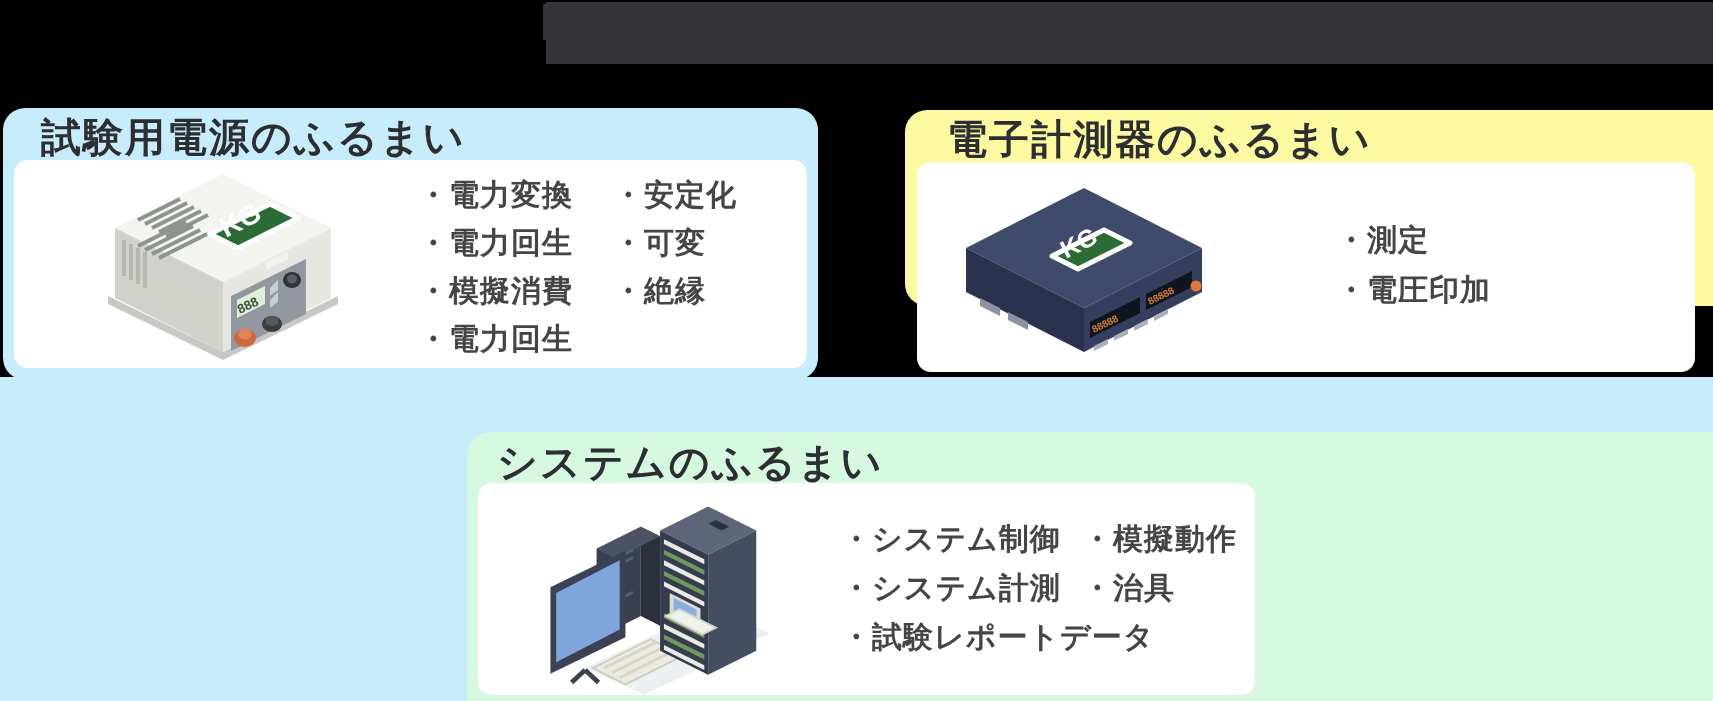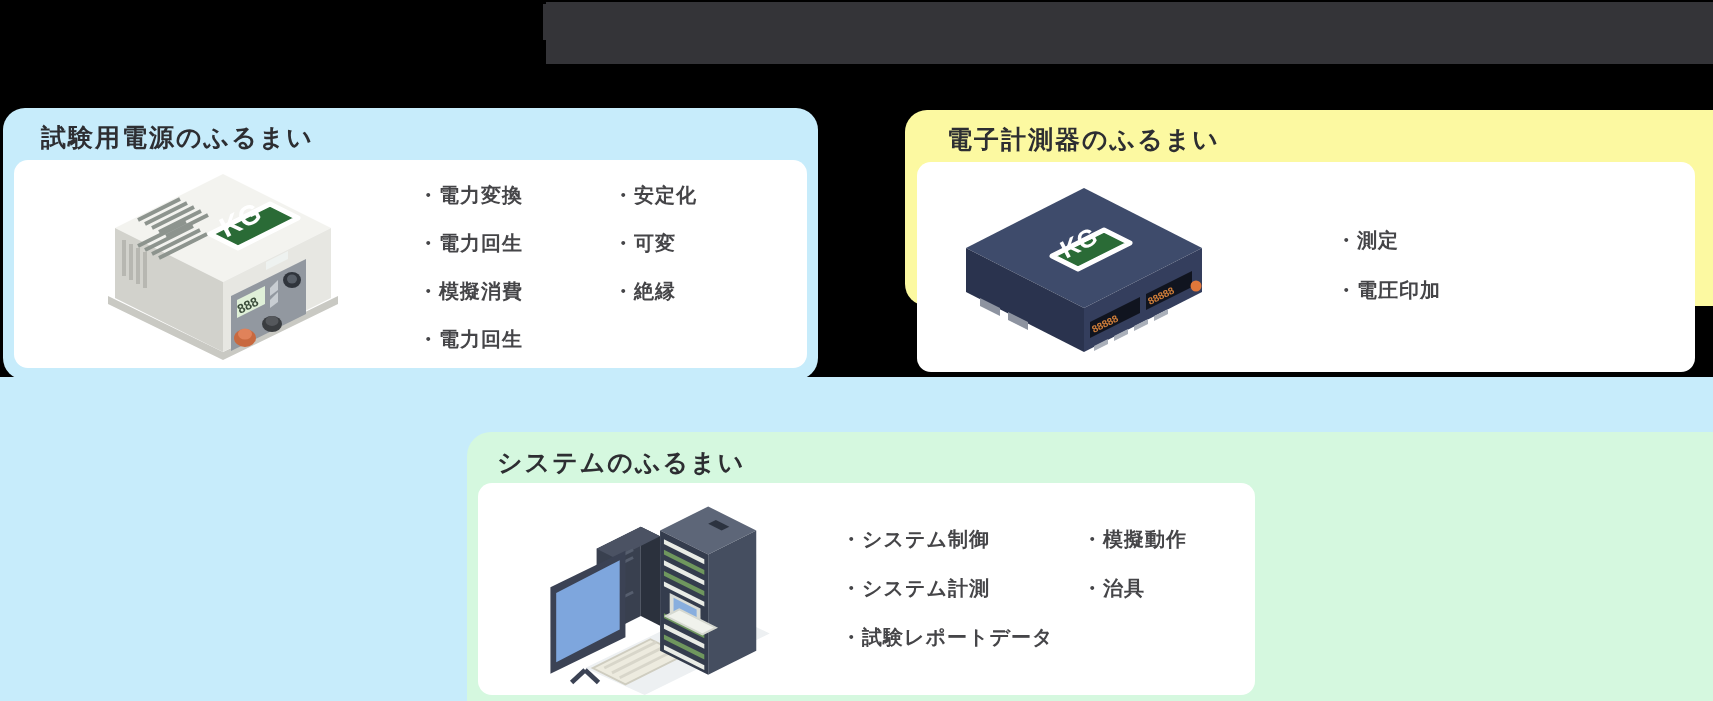--- a/index.html
+++ b/index.html
@@ -8,38 +8,38 @@
   .canvas{position:relative;width:1713px;height:701px;background:#000;overflow:hidden;}
 
   .bg-blue{position:absolute;left:0;top:377px;width:1713px;height:324px;background:#c7ecfb;}
   .bg-green{position:absolute;left:467px;top:432px;width:1246px;height:269px;
             background:#d5f8df;border-radius:24px 0 0 0;}
 
   .banner{position:absolute;left:546px;top:2px;width:1167px;height:62px;background:#343438;}
   .banner-notch{position:absolute;left:-3px;top:2px;width:6px;height:36px;background:#343438;}
 
   .card{position:absolute;border-radius:8px;}
-  .card h2{margin:0;position:absolute;font-size:25px;font-weight:bold;color:#2d2e32;
+  .card h2{margin:0;position:absolute;font-size:40px;font-weight:bold;color:#2d2e32;
            letter-spacing:2px;white-space:nowrap;line-height:42px;}
   .panel{position:absolute;background:#ffffff;border-radius:14px;}
 
   .card-power{left:3px;top:108px;width:815px;height:272px;background:#c7ecfb;border-radius:22px;}
   .card-power h2{left:38px;top:8px;}
   .card-power .panel{left:11px;top:52px;width:793px;height:208px;}
 
   .card-meter{left:905px;top:110px;width:808px;height:196px;background:#fcf9a1;border-radius:22px 0 0 22px;}
   .card-meter h2{left:42px;top:8px;}
   .card-meter .panel{left:12px;top:52px;width:778px;height:210px;}
 
   .card-system{left:467px;top:432px;width:1246px;height:269px;background:transparent;}
   .card-system h2{left:30px;top:9px;}
   .card-system .panel{left:11px;top:51px;width:777px;height:212px;text-align:right;}
 
   ul.itemlist{position:absolute;margin:0;padding:0;list-style:none;}
-  ul.itemlist li{display:flex;align-items:center;font-size:20px;font-weight:bold;
+  ul.itemlist li{display:flex;align-items:center;font-size:30px;font-weight:bold;
                  color:#454548;letter-spacing:1px;white-space:nowrap;}
   .card-power  ul.itemlist li{height:48px;}
   .card-meter  ul.itemlist li{height:50px;}
   .card-system ul.itemlist li{height:49px;}
 
   .card-power  .col1{left:404px;top:11px;}
   .card-power  .col2{left:599px;top:11px;}
   .card-meter  .col1{left:398px;top:53px;margin-left:21px;}
   .card-system .col1{left:363px;top:32px;}
   .card-system .col2{left:604px;top:32px;}

